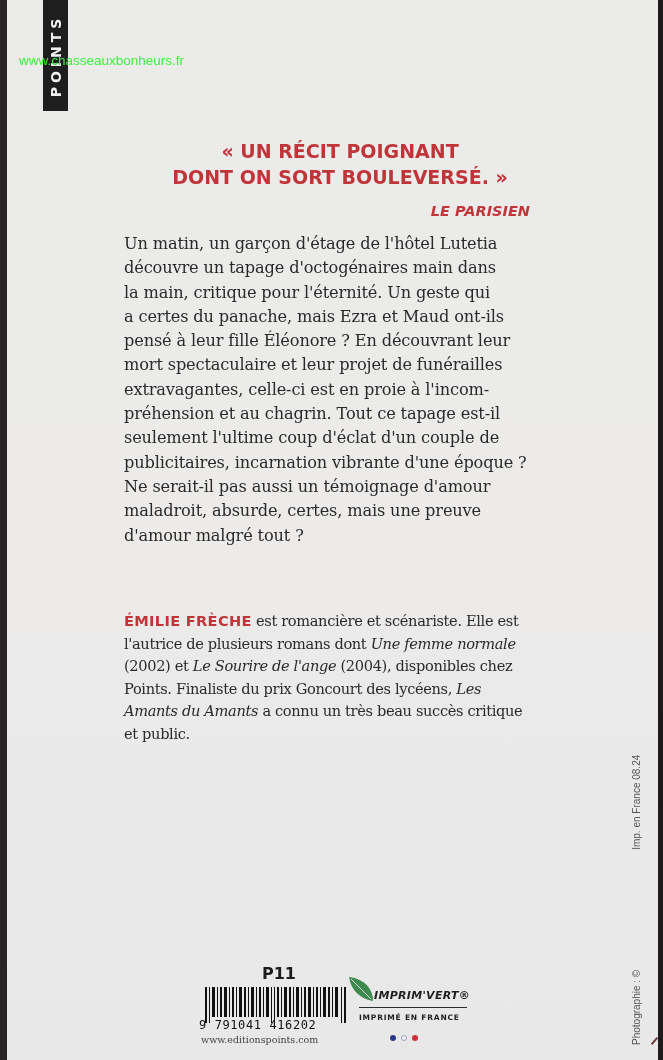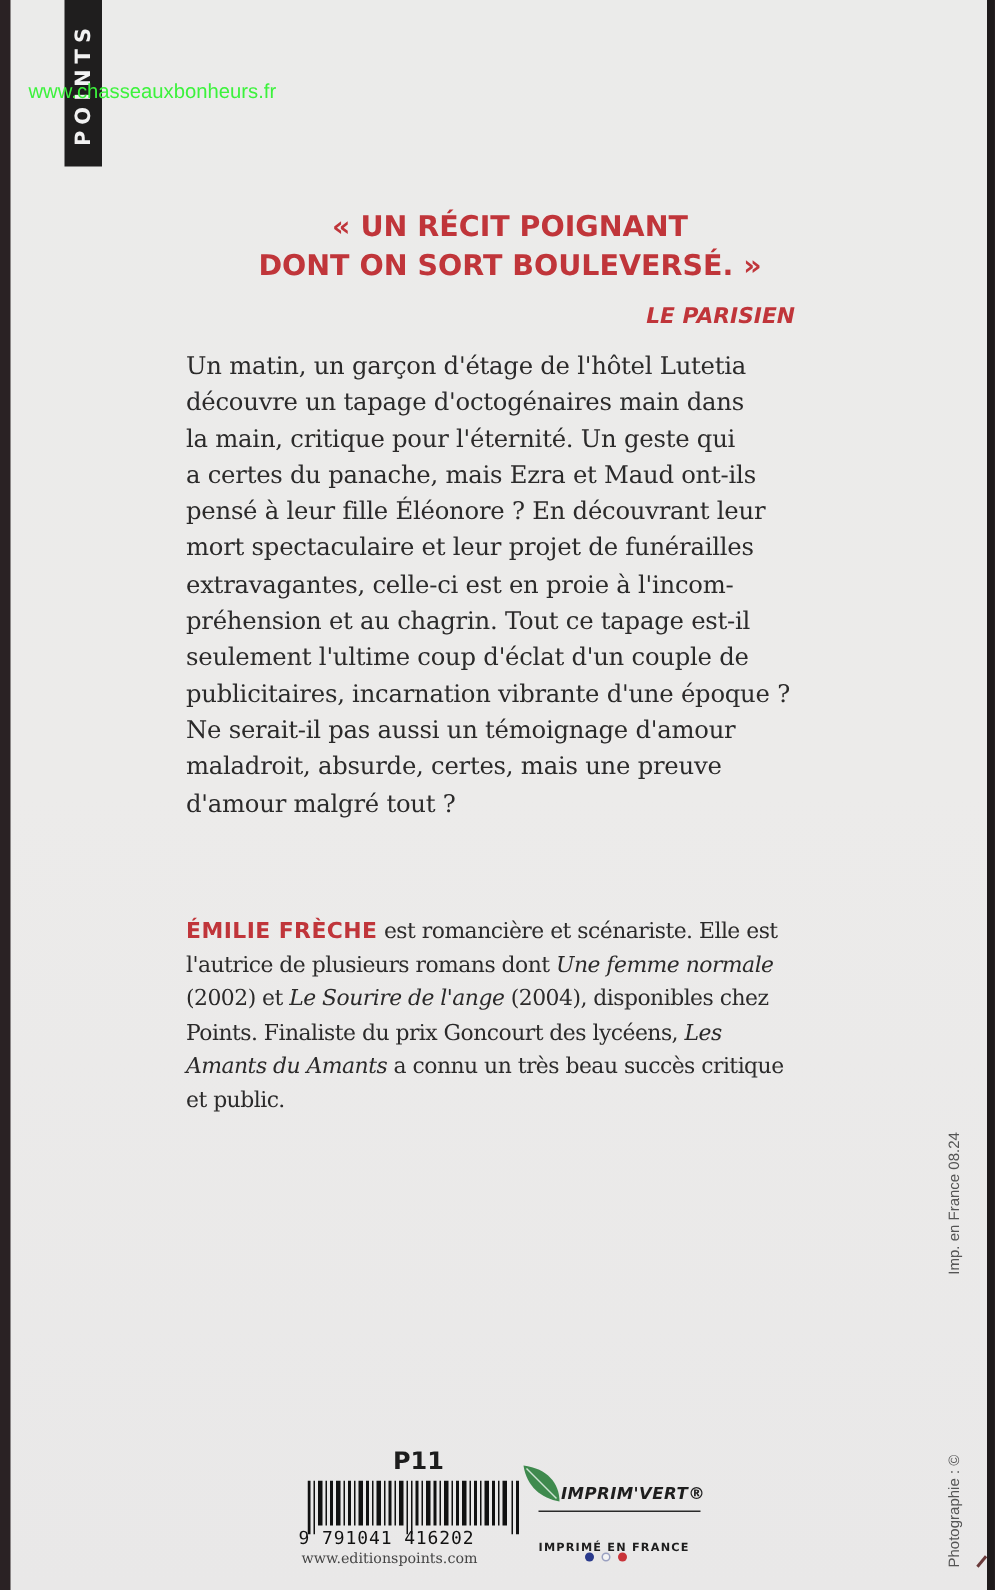--- a/index.html
+++ b/index.html
@@ -84,21 +84,21 @@
     }
     .imprim .brand {
       position: absolute; left: 27px; top: 14px;
       font-family: "DejaVu Sans", sans-serif; font-weight: bold; font-style: italic;
       font-size: 11px; color: #1e1e1e; letter-spacing: 0.3px; white-space: nowrap;
     }
     .imprim .rule {
       position: absolute; left: 12px; top: 32px; width: 108px; height: 1px; background: #2a2a2a;
     }
     .imprim .made {
-      position: absolute; left: 12px; top: 52px;
+      position: absolute; left: 12px; top: 38px;
       font-family: "DejaVu Sans", sans-serif; font-weight: bold; font-size: 7.5px;
       color: #1e1e1e; letter-spacing: 0.8px; white-space: nowrap;
     }
     .imprim .dots { position: absolute; left: 43px; top: 51px; }
     .imprim .dot {
       display: inline-block; width: 6px; height: 6px; border-radius: 50%;
       margin-right: 5px;
     }
     .credit {
       position: absolute; left: 631px; top: 1045px;

